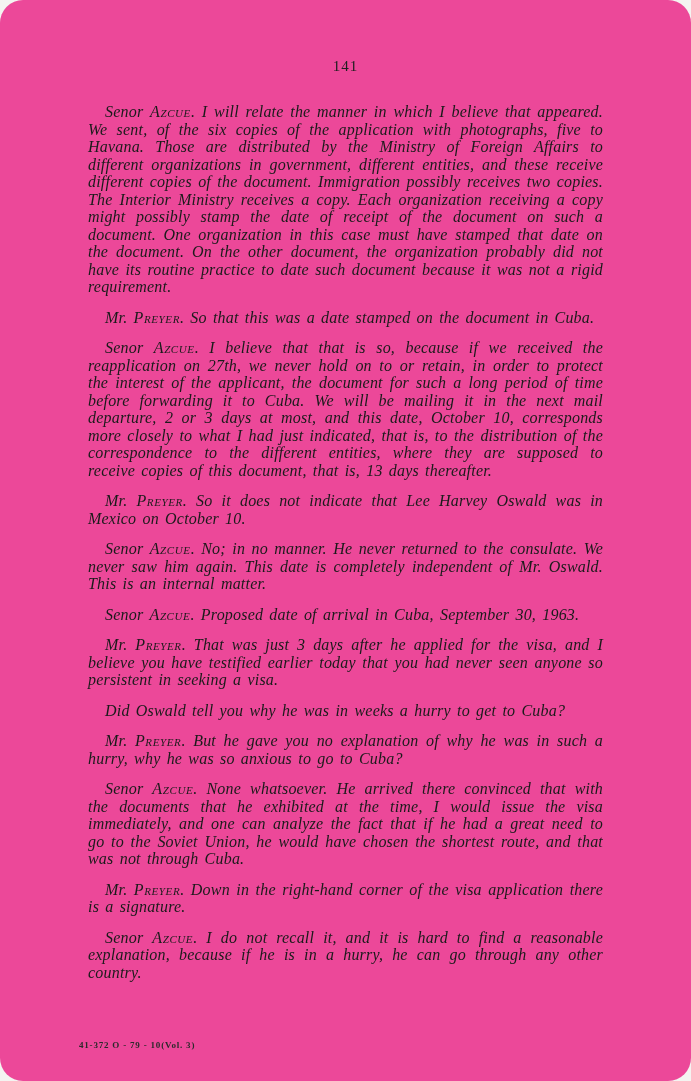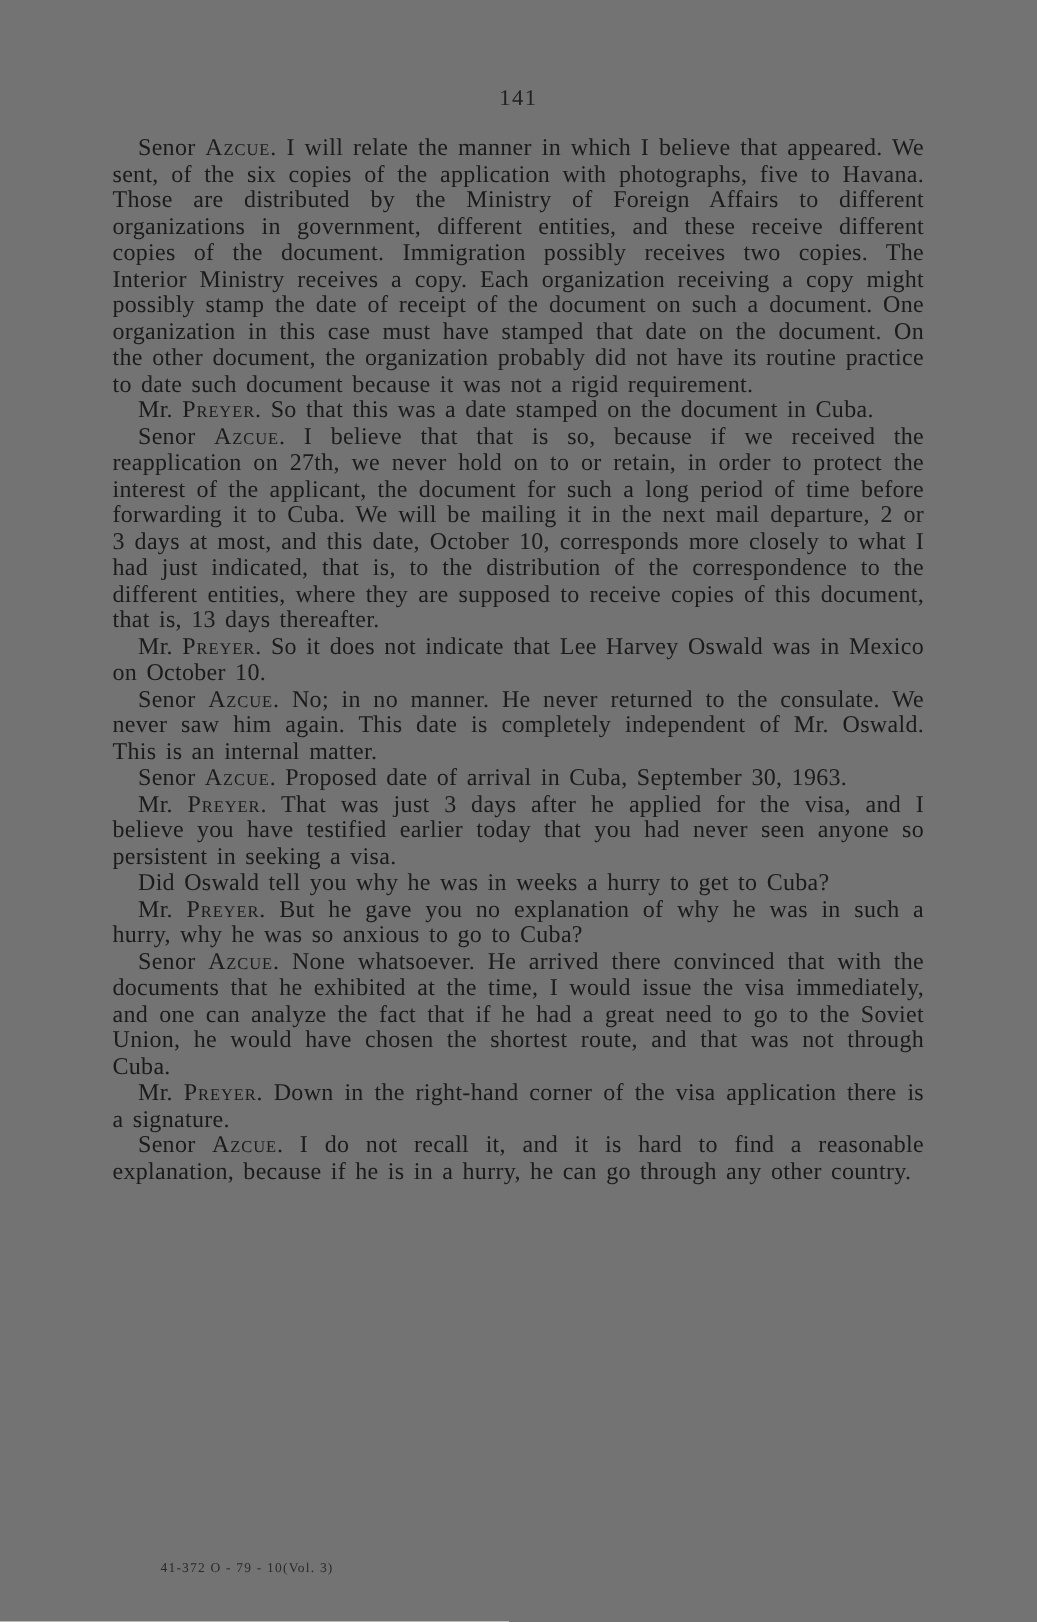--- a/index.html
+++ b/index.html
@@ -4,25 +4,26 @@
 <style>
   html, body {
     margin: 0;
     padding: 0;
     background: #f4f4f1;
   }
   .page {
     position: relative;
     width: 691px;
     height: 1081px;
-    background: #737373;
+    background: #ec4899;
     color: #1b1b1b;
     font-family: "Liberation Serif", serif;
     overflow: hidden;
     margin: 0 auto;
+    border-radius: 23px;
   }
   .page-number {
     position: absolute;
     top: 58px;
     left: 0;
     width: 100%;
     text-align: center;
     font-size: 15px;
     letter-spacing: 1px;
     color: #202020;
@@ -33,35 +34,37 @@
     left: 75px;
     width: 541px;
     font-size: 16px;
     line-height: 17.5px;
     text-align: justify;
     letter-spacing: 0.2px;
     word-spacing: 2px;
     color: #1b1b1b;
   }
   .text-block p {
-    margin: 0;
+    margin: 13px;
     text-indent: 17px;
+    font-style: italic;
   }
   .sc {
     font-variant: small-caps;
     letter-spacing: 0.6px;
   }
   .footer-imprint {
     position: absolute;
     top: 1040px;
-    left: 107px;
+    left: 79px;
     font-size: 9px;
     letter-spacing: 0.8px;
     color: #2a2a2a;
     font-family: "Liberation Serif", serif;
+    font-weight: bold;
   }
 </style>
 </head>
 <body>
 
 <div class="page">
   <div class="page-number">141</div>
 
   <div class="text-block">
       <p>Senor <span class="sc">Azcue</span>. I will relate the manner in which I believe that appeared. We sent, of the six copies of the application with photographs, five to Havana. Those are distributed by the Ministry of Foreign Affairs to different organizations in government, different entities, and these receive different copies of the document. Immigration possibly receives two copies. The Interior Ministry receives a copy. Each organization receiving a copy might possibly stamp the date of receipt of the document on such a document. One organization in this case must have stamped that date on the document. On the other document, the organization probably did not have its routine practice to date such document because it was not a rigid requirement.</p>

